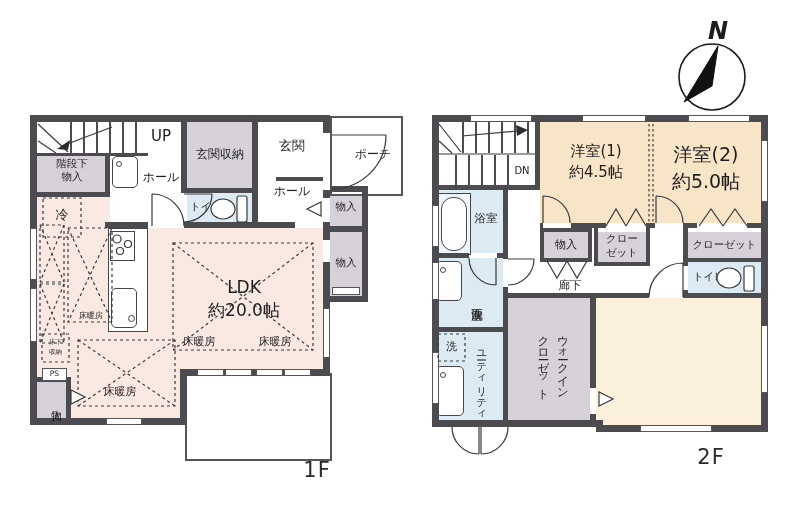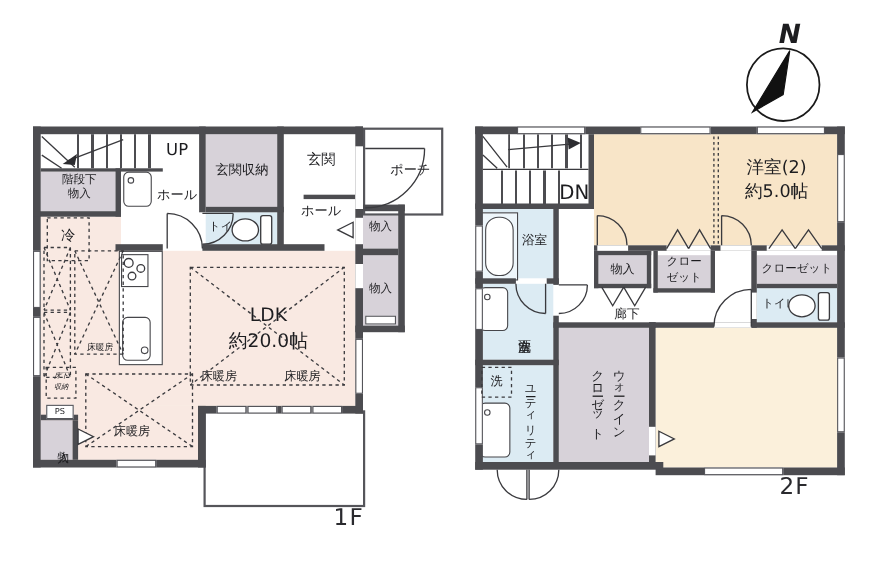--- a/index.html
+++ b/index.html
@@ -102,21 +102,21 @@
     <div class="lbl" style="left:344px;top:147px;width:58px;font-size:12px;">ポーチ</div>
     <div class="lbl" style="left:262px;top:184px;width:60px;font-size:12px;">ホール</div>
     <div class="lbl" style="left:330px;top:200px;width:32px;font-size:10.5px;">物入</div>
     <div class="lbl" style="left:330px;top:256px;width:32px;font-size:10.5px;">物入</div>
     <div class="lbl" style="left:175px;top:276px;width:138px;font-size:17px;line-height:1.35;">LDK
 約20.0帖</div>
     <div class="lbl" style="left:68px;top:311px;width:46px;font-size:8px;">床暖房</div>
     <div class="lbl" style="left:172px;top:335px;width:54px;font-size:11px;">床暖房</div>
     <div class="lbl" style="left:248px;top:335px;width:54px;font-size:11px;">床暖房</div>
     <div class="lbl" style="left:90px;top:385px;width:60px;font-size:11px;">床暖房</div>
-    <div class="lbl" style="left:43px;top:338px;width:25px;font-size:6.5px;line-height:1.5;font-style:italic;">床下
+    <div class="lbl" style="left:43px;top:338px;width:25px;font-size:6.5px;line-height:1.5;">床下
 収納</div>
     <div class="lbl" style="left:42px;top:369px;width:25px;font-size:7.5px;">PS</div>
     <div class="lbl vert" style="left:41px;top:387px;width:22px;height:30px;font-size:10.5px;">物入</div>
     <div class="lbl flabel" style="left:293px;top:457px;width:48px;">1F</div>
   </div>
 
   <div class="layer">
 
     <div class="room c-peach" style="left:540px;top:122px;width:110px;height:101px;"></div>
     <div class="room c-peach" style="left:650px;top:122px;width:111px;height:101px;"></div>
@@ -176,36 +176,38 @@
     <div class="win" style="left:470px;top:115px;width:62px;height:7px;"></div>
     <div class="win" style="left:582px;top:115px;width:64px;height:7px;"></div>
     <div class="win" style="left:688px;top:115px;width:62px;height:7px;"></div>
     <div class="win" style="left:432px;top:205px;width:7px;height:42px;"></div>
     <div class="win" style="left:432px;top:262px;width:7px;height:38px;"></div>
     <div class="win" style="left:432px;top:352px;width:7px;height:52px;"></div>
     <div class="win" style="left:761px;top:140px;width:7px;height:62px;"></div>
     <div class="win" style="left:761px;top:325px;width:7px;height:68px;"></div>
     <div class="win" style="left:640px;top:425px;width:72px;height:7px;"></div>
 
-    <div class="lbl" style="left:505px;top:164px;width:34px;font-size:18px;">DN</div>
+    <div class="lbl" style="left:505px;top:164px;width:34px;font-size:10px;">DN</div>
     <div class="lbl" style="left:468px;top:211px;width:36px;font-size:11.5px;">浴室</div>
-    <div class="lbl" style="left:654px;top:141px;width:104px;font-size:16px;line-height:1.4;">洋室(2)
+    <div class="lbl" style="left:546px;top:141px;width:100px;font-size:15px;line-height:1.4;">洋室(1)
+約4.5帖</div>
+    <div class="lbl" style="left:654px;top:141px;width:104px;font-size:19px;line-height:1.4;">洋室(2)
 約5.0帖</div>
     <div class="lbl" style="left:540px;top:238px;width:52px;font-size:11px;">物入</div>
     <div class="lbl" style="left:596px;top:231px;width:52px;font-size:10.5px;line-height:1.35;">クロー
 ゼット</div>
     <div class="lbl" style="left:688px;top:238px;width:73px;font-size:10.5px;">クローゼット</div>
     <div class="lbl" style="left:548px;top:278px;width:44px;font-size:11.5px;">廊下</div>
     <div class="lbl vert" style="left:468px;top:270px;width:16px;height:60px;font-size:11.5px;">洗面室</div>
     <div class="lbl" style="left:438px;top:340px;width:27px;font-size:11px;">洗</div>
     <div class="lbl vert" style="left:472px;top:336px;width:16px;height:86px;font-size:10.5px;">ユーティリティ</div>
     <div class="lbl vert" style="left:522px;top:304px;width:50px;height:114px;font-size:11.5px;line-height:1.7;">ウォークイン
 クローゼット</div>
     <div class="lbl" style="left:690px;top:270px;width:38px;font-size:10.5px;">トイレ</div>
-    <div class="lbl flabel" style="left:686px;top:429px;width:50px;text-align:right;">2F</div>
+    <div class="lbl flabel" style="left:686px;top:444px;width:50px;">2F</div>
   </div>
 
   <svg class="overlay" width="800" height="519" viewBox="0 0 800 519">
     <g stroke="#3a3a3e" stroke-width="1.2" fill="none">
 
       <path d="M 332 135 L 386 135 M 386 135 A 54 54 0 0 1 332 189"></path>
       <path d="M 152 226 L 152 194 M 152 194 A 32 32 0 0 1 184 226"></path>
       <path d="M 184 194 L 212 194 M 212 194 A 28 28 0 0 1 184 222"></path>
 
       <path d="M 38 124 L 68 152 M 38 141 L 56 153"></path>

